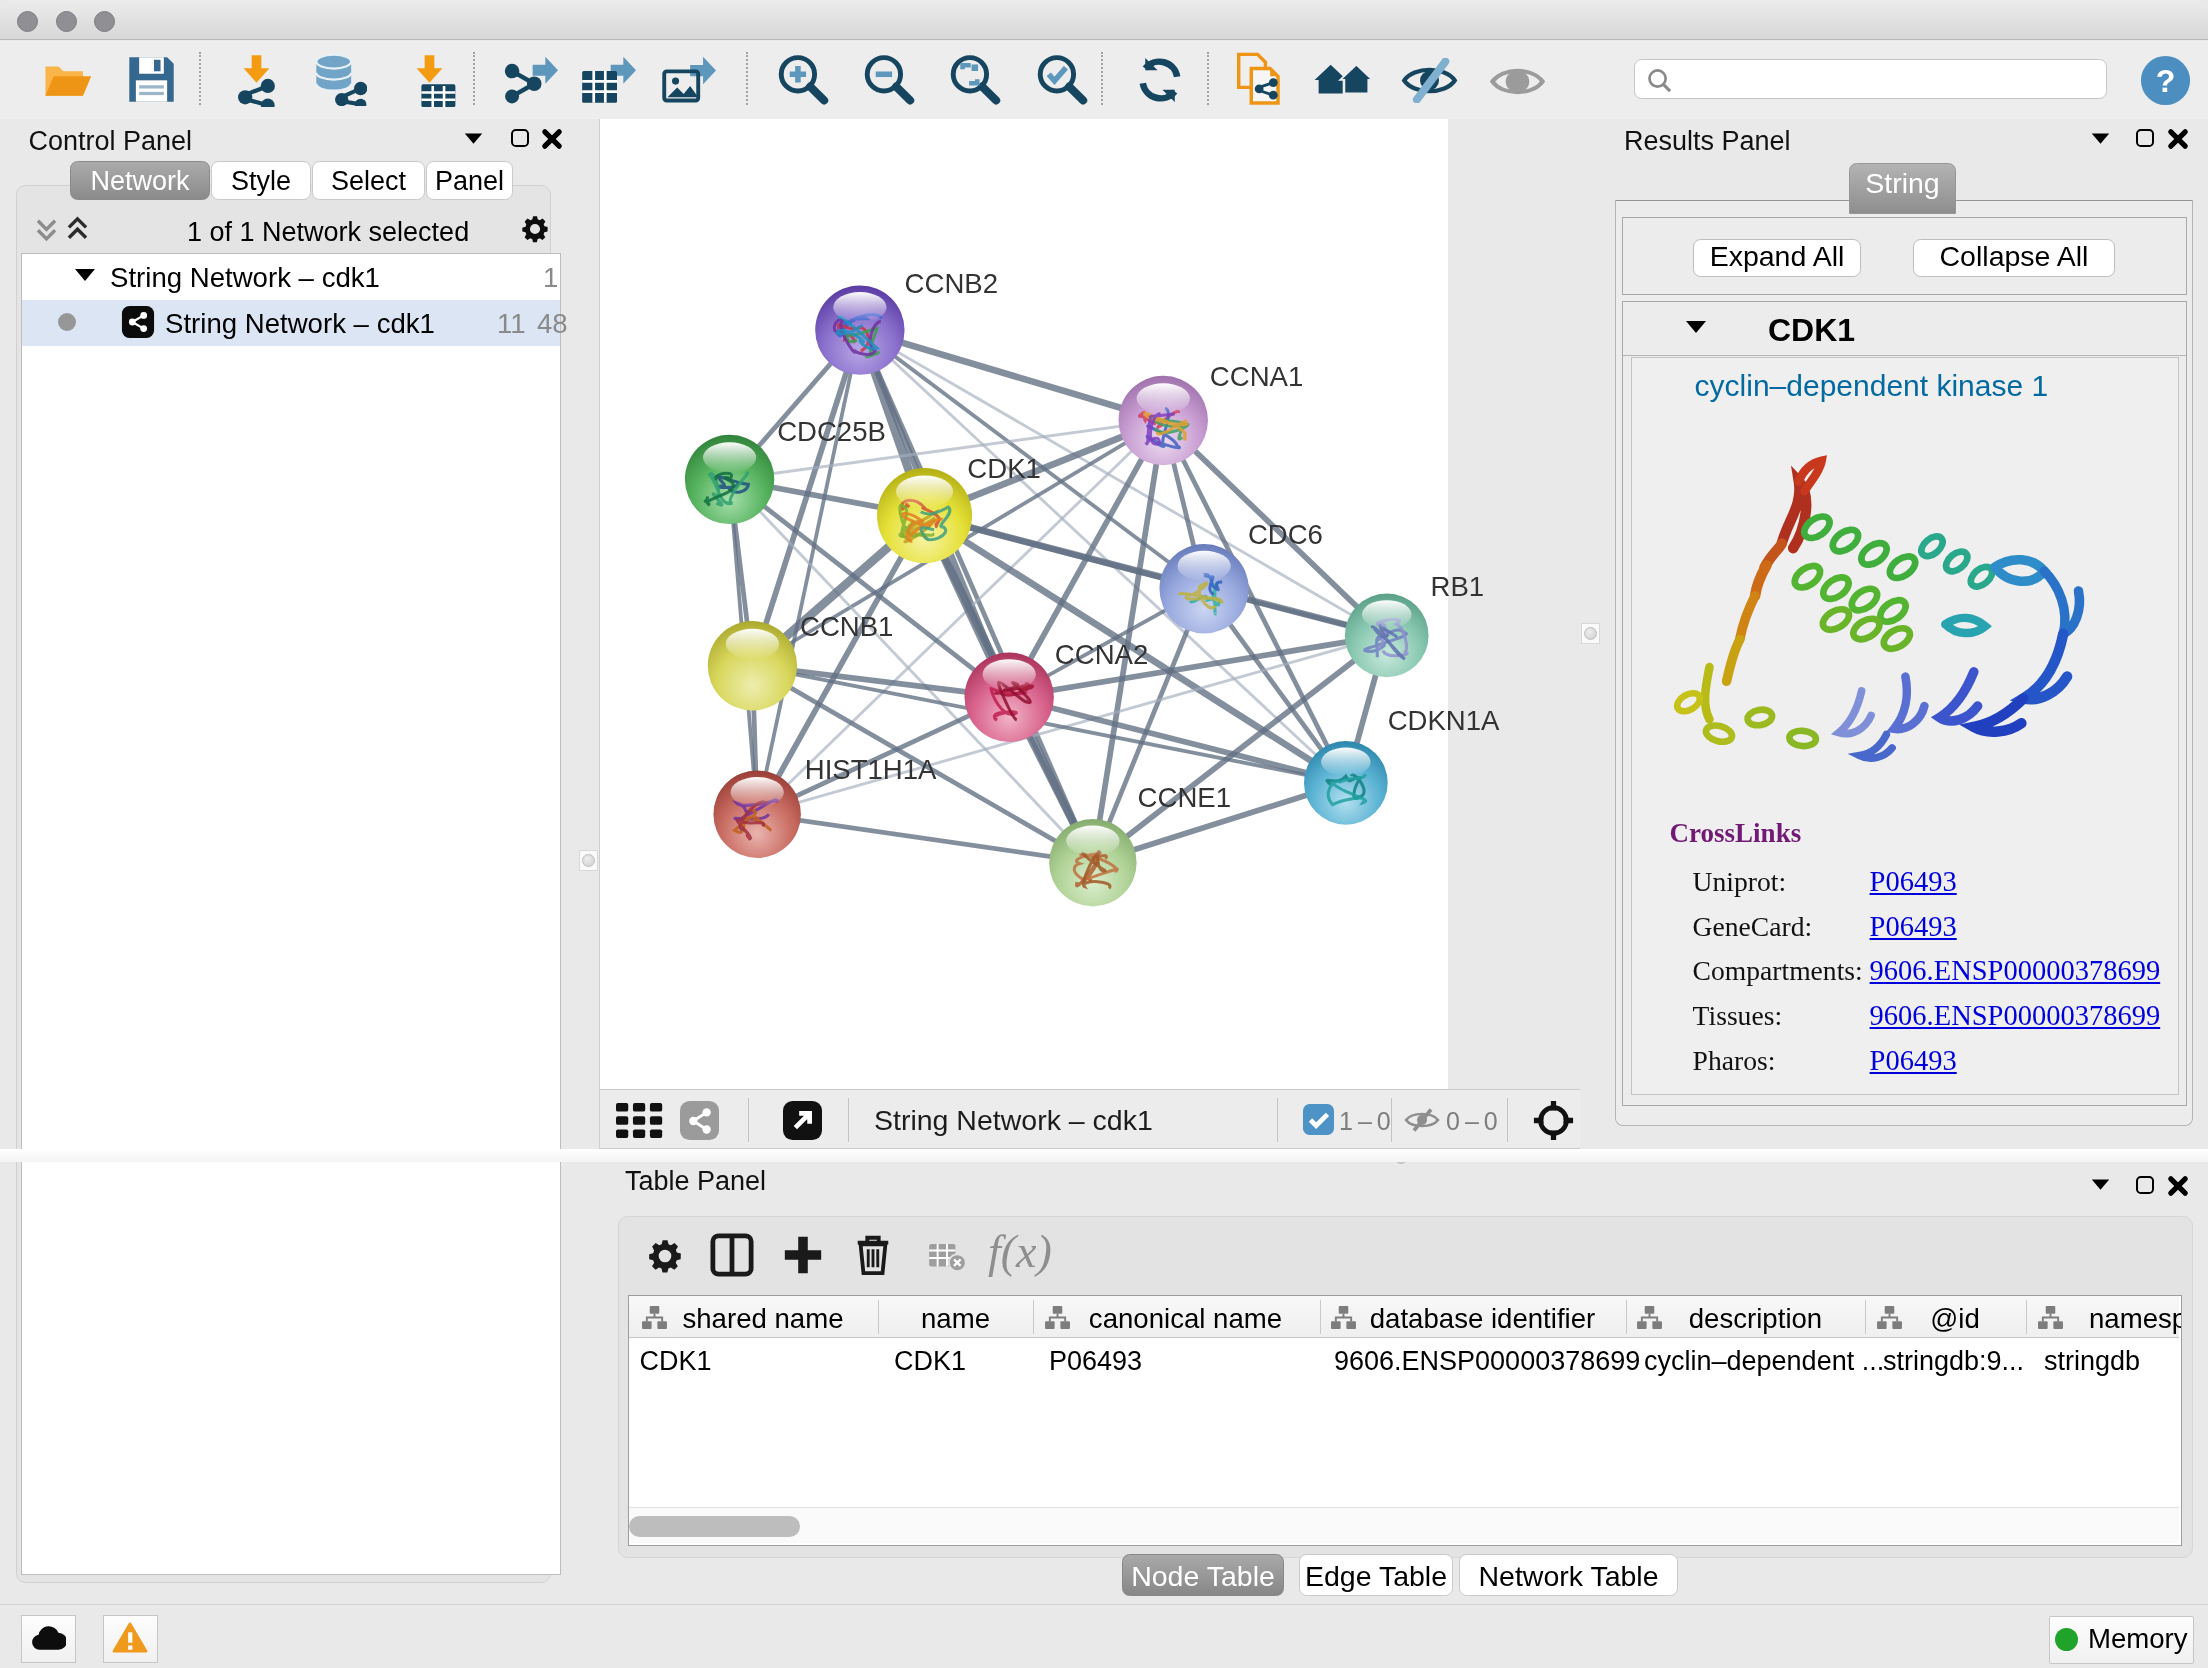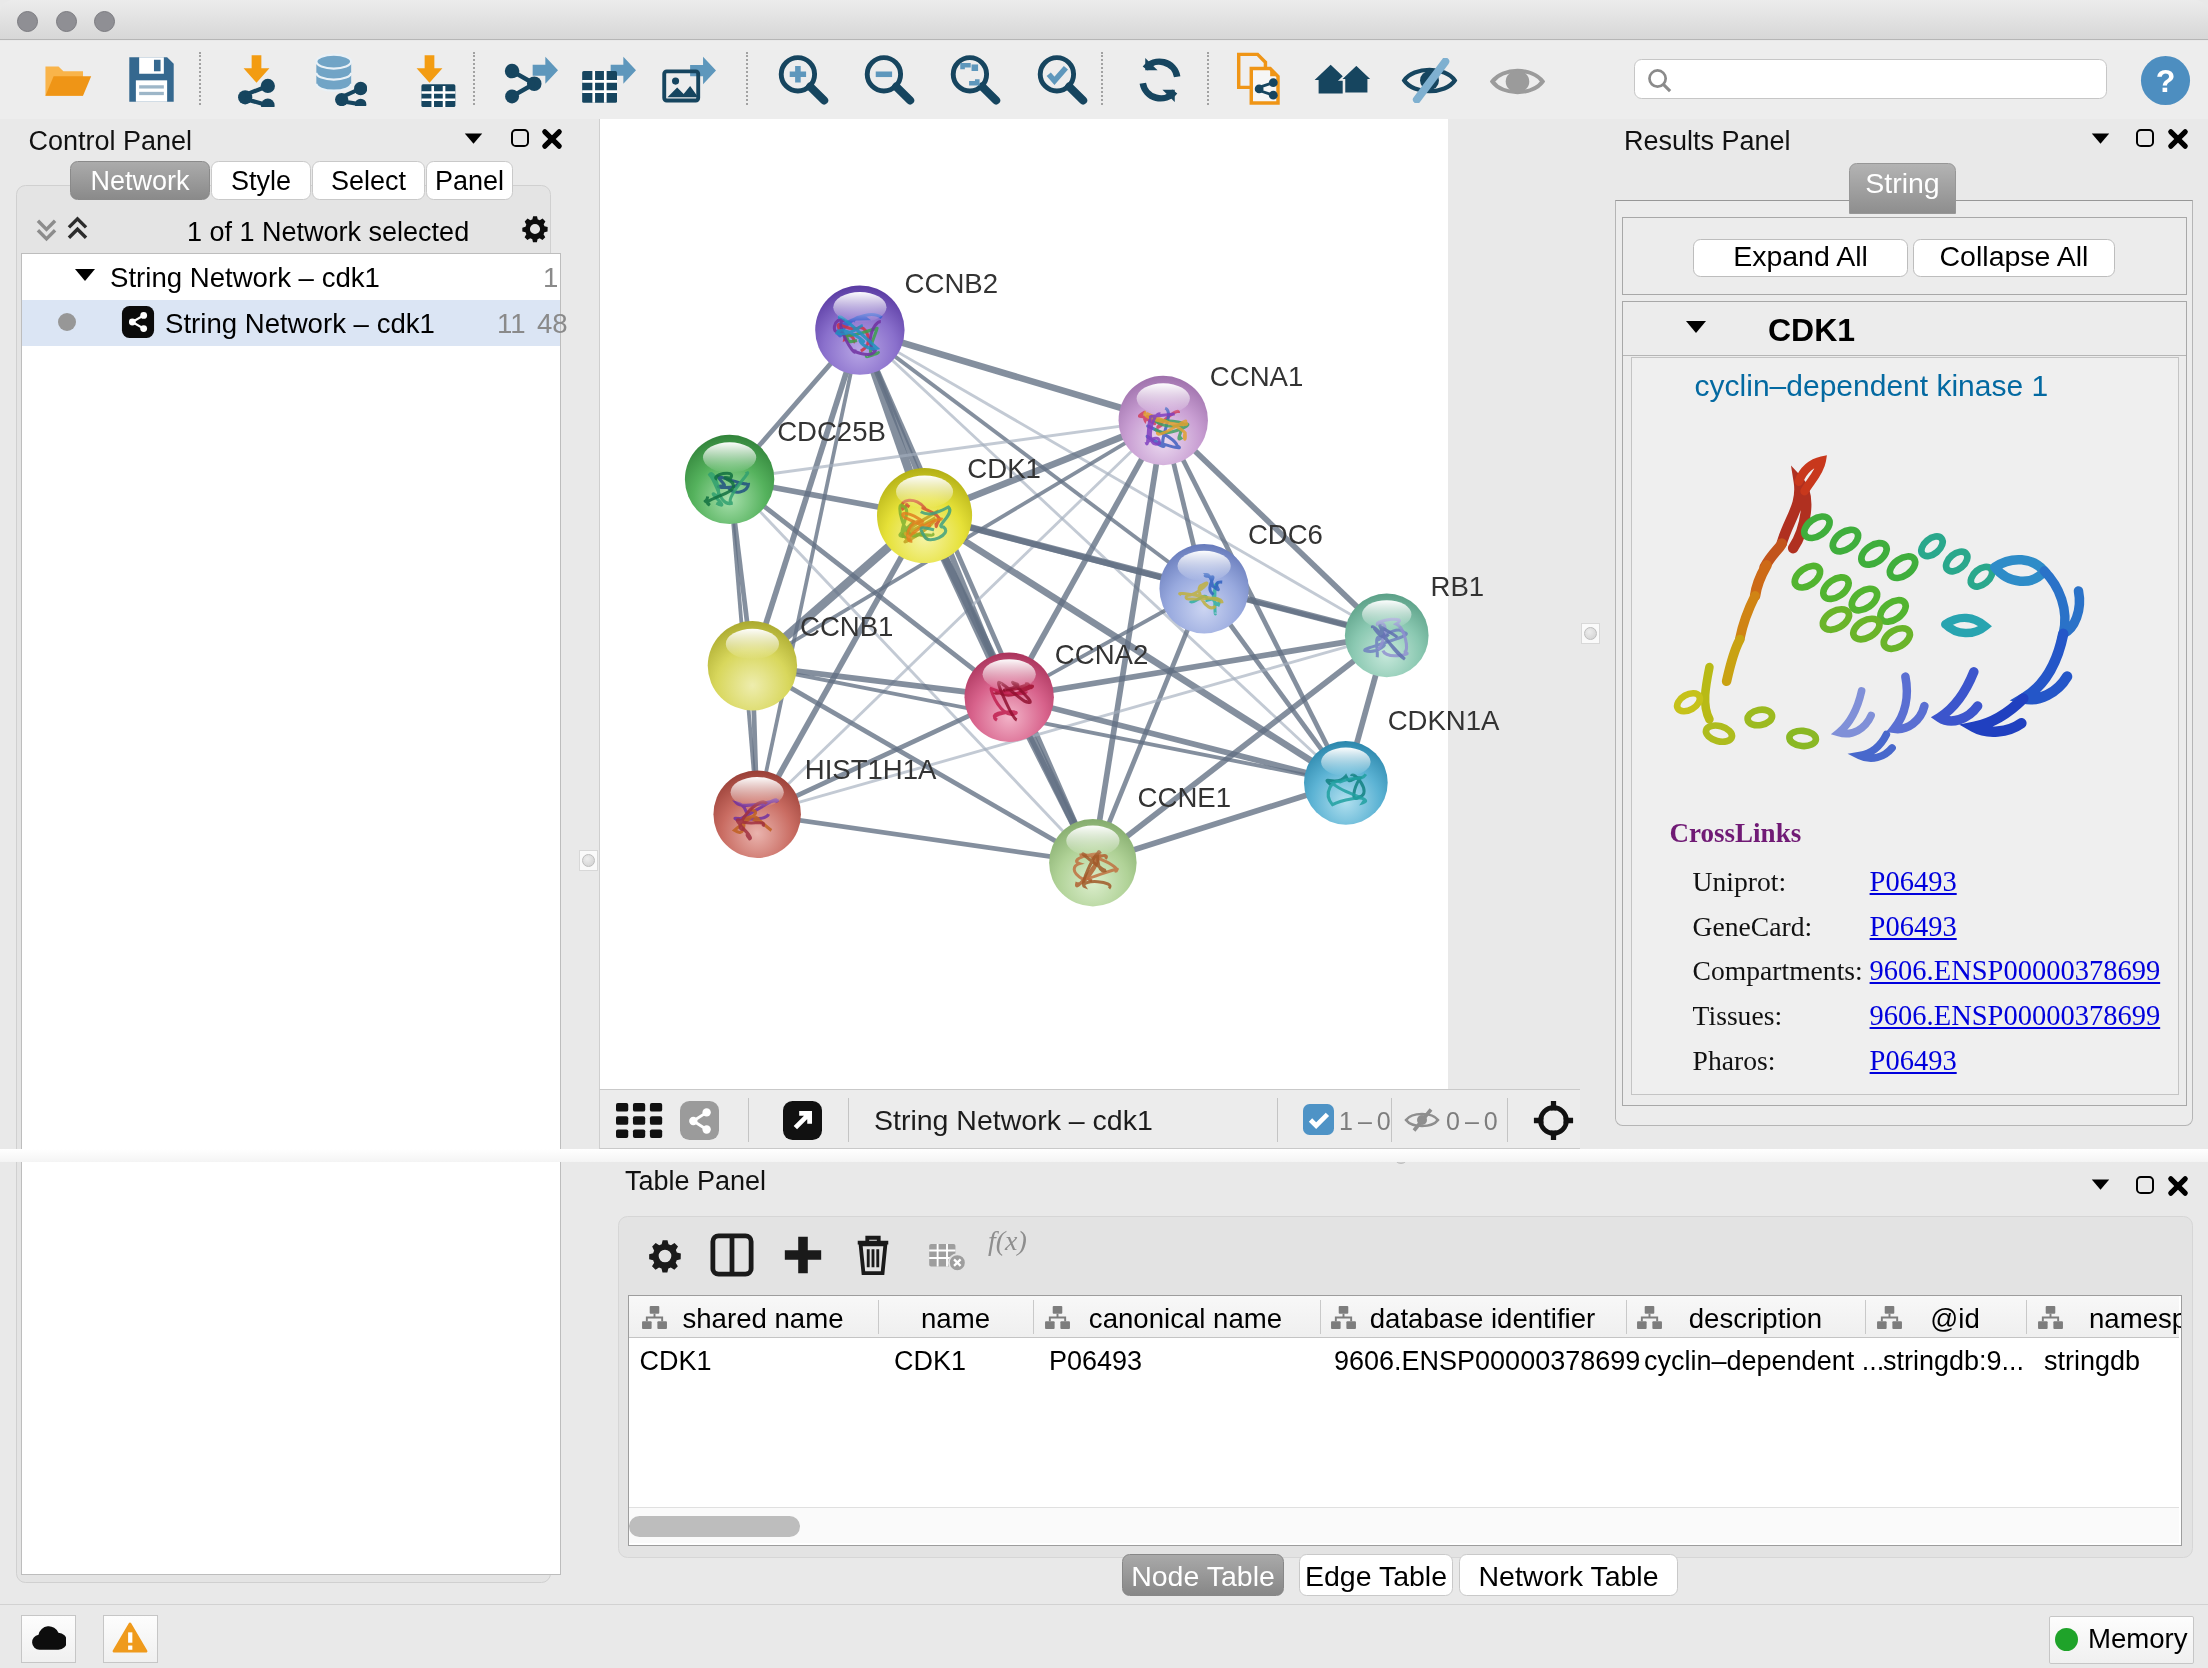--- a/index.html
+++ b/index.html
@@ -579,21 +579,21 @@
     <div style="position:absolute; left:1.9px; top:2.9px; width:13.3px; height:13.3px; border-radius:50%; background:radial-gradient(circle at 40% 35%, #ededed, #cfcfcf); border:1px solid #bdbdbd;"></div>
   </div>
   <div class="abs" style="left:1392px; top:1150px; width:19px; height:12.4px;">
     <div style="position:absolute; left:1.9px; top:0px; width:14.3px; height:14.3px; border-radius:50%; background:radial-gradient(circle at 40% 35%, #e8e8e8, #c9c9c9); border:1px solid #bdbdbd;"></div>
   </div>
 
   <div class="abs pheader" id="results-title">Results Panel</div>
   <div class="abs" id="results-body"></div>
   <div class="abs" id="stringtab">String</div>
   <div class="abs" id="expand-panel">
-    <div class="rbtn" style="left:70px; width:215px;">Expand All</div>
+    <div class="rbtn" style="left:70px; width:168px;">Expand All</div>
     <div class="rbtn" style="left:290px; width:202px;">Collapse All</div>
   </div>
   <div class="abs" id="cdk1-panel">
     <div id="cdk1-head">
       <span style="position:absolute; left:63px; top:19px;" class="tri-down"></span>
       <span style="position:absolute; left:145px; top:9.5px; font-size:32px; font-weight:bold;">CDK1</span>
     </div>
     <div id="cdk1-content">
       <div style="position:absolute; left:30px; top:11.4px; font-size:30px; color:#0369a1;margin-left:33px;">cyclin–dependent kinase 1</div>
 
@@ -670,21 +670,21 @@
       <path d="M17 19 v19 M22 19 v19 M27 19 v19" stroke="#1a1a1a" stroke-width="3"></path>
     </svg>
     <svg style="position:absolute; left:309px; top:25px;" width="38" height="30" viewBox="0 0 40 32">
       <rect x="1" y="2" width="28" height="24" rx="2" fill="#9e9e9e"></rect>
       <g stroke="#fff" stroke-width="2">
         <path d="M1 9 h28 M1 17 h28 M10 2 v24 M20 2 v24"></path>
       </g>
       <circle cx="31" cy="22" r="9" fill="#9e9e9e" stroke="#e3e3e3" stroke-width="2"></circle>
       <path d="M27.5 18.5 l7 7 M34.5 18.5 l-7 7" stroke="#fff" stroke-width="2.4"></path>
     </svg>
-    <div style="position:absolute; left:369px; top:7.6px; font-family:'Liberation Serif',serif; font-style:italic; font-size:28px; color:#8e8e8e;">f(x)</div>
+    <div style="position:absolute; left:369px; top:7.6px; font-family:'Liberation Serif',serif; font-style:italic; font-size:46px; color:#8e8e8e;">f(x)</div>
   </div>
   <div class="abs" id="tbl-area">
     <div id="tbl-header">
       <svg class="treei" style="left:13.3px;" width="25" height="23" viewBox="0 0 26 24">
         <use href="#treesym"></use>
       </svg>
       <span style="position:absolute; left:0; width:249px; text-align:center; top:6.7px; padding-left:19px;">shared name</span>
       <span style="position:absolute; left:249px; width:155px; text-align:center; top:6.7px;">name</span>
       <svg class="treei" style="left:416px;" width="25" height="23" viewBox="0 0 26 24">
         <use href="#treesym"></use>

